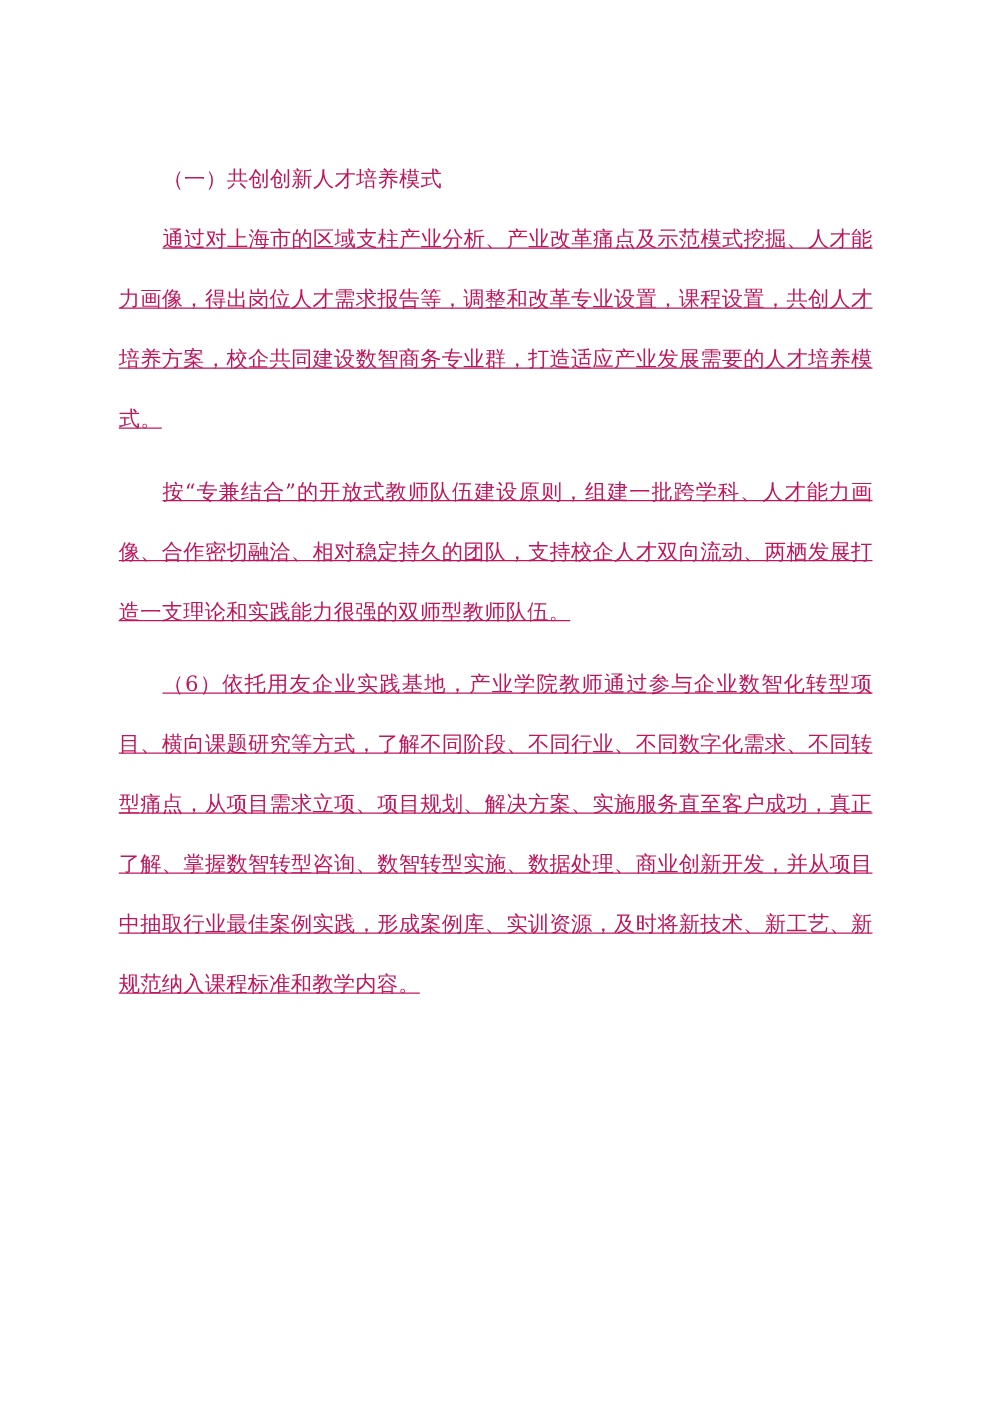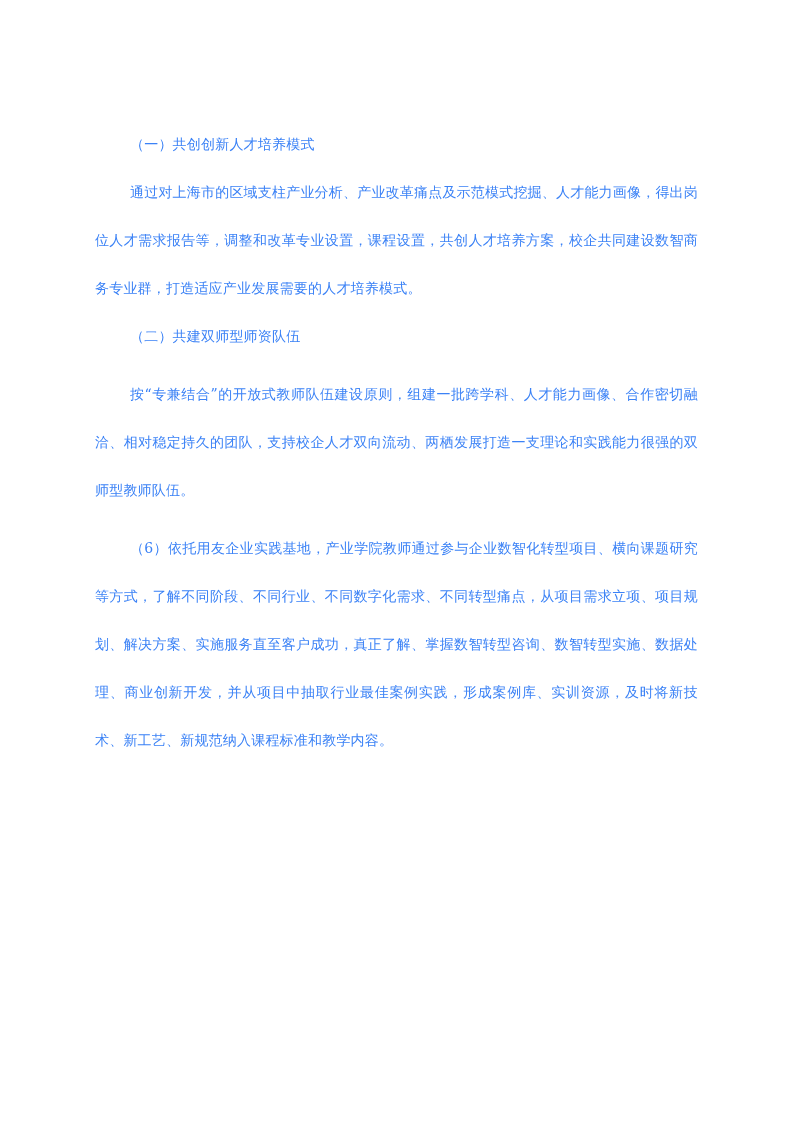--- a/index.html
+++ b/index.html
@@ -20,29 +20,30 @@
     height: 1122px;
     box-sizing: border-box;
     padding: 120px 95px 60px 95px;
     background: #ffffff;
   }
   .doc-body {
     width: 100%;
   }
   p.para {
     margin: 0 0 0 0;
-    font-size: 14px;
+    font-size: 17px;
     line-height: 48px;
     text-align: justify;
     text-justify: inter-ideograph;
     letter-spacing: 0.2px;
-    color: #3b82f6;
+    color: #be185d;
   }
   p.indent2 {
     text-indent: 35px;
+    text-decoration: underline;
   }
   p.heading {
     text-indent: 35px;
   }
   .gap-small { height: 0px; }
   .gap-med { height: 10px; }
 </style>
 </head>
 <body>
 
@@ -50,21 +51,20 @@
   <div class="doc-body">
 
     <p class="para heading">（一）共创创新人才培养模式</p>
 
     <div class="gap-small"></div>
 
     <p class="para indent2">通过对上海市的区域支柱产业分析、产业改革痛点及示范模式挖掘、人才能力画像，得出岗位人才需求报告等，调整和改革专业设置，课程设置，共创人才培养方案，校企共同建设数智商务专业群，打造适应产业发展需要的人才培养模式。</p>
 
     <div class="gap-small"></div>
 
-    <p class="para heading">（二）共建双师型师资队伍</p>
 
     <div class="gap-med"></div>
 
     <p class="para indent2">按“专兼结合”的开放式教师队伍建设原则，组建一批跨学科、人才能力画像、合作密切融洽、相对稳定持久的团队，支持校企人才双向流动、两栖发展打造一支理论和实践能力很强的双师型教师队伍。</p>
 
     <div class="gap-med"></div>
 
     <p class="para indent2">（6）依托用友企业实践基地，产业学院教师通过参与企业数智化转型项目、横向课题研究等方式，了解不同阶段、不同行业、不同数字化需求、不同转型痛点，从项目需求立项、项目规划、解决方案、实施服务直至客户成功，真正了解、掌握数智转型咨询、数智转型实施、数据处理、商业创新开发，并从项目中抽取行业最佳案例实践，形成案例库、实训资源，及时将新技术、新工艺、新规范纳入课程标准和教学内容。</p>
 
     <div class="gap-med"></div>

